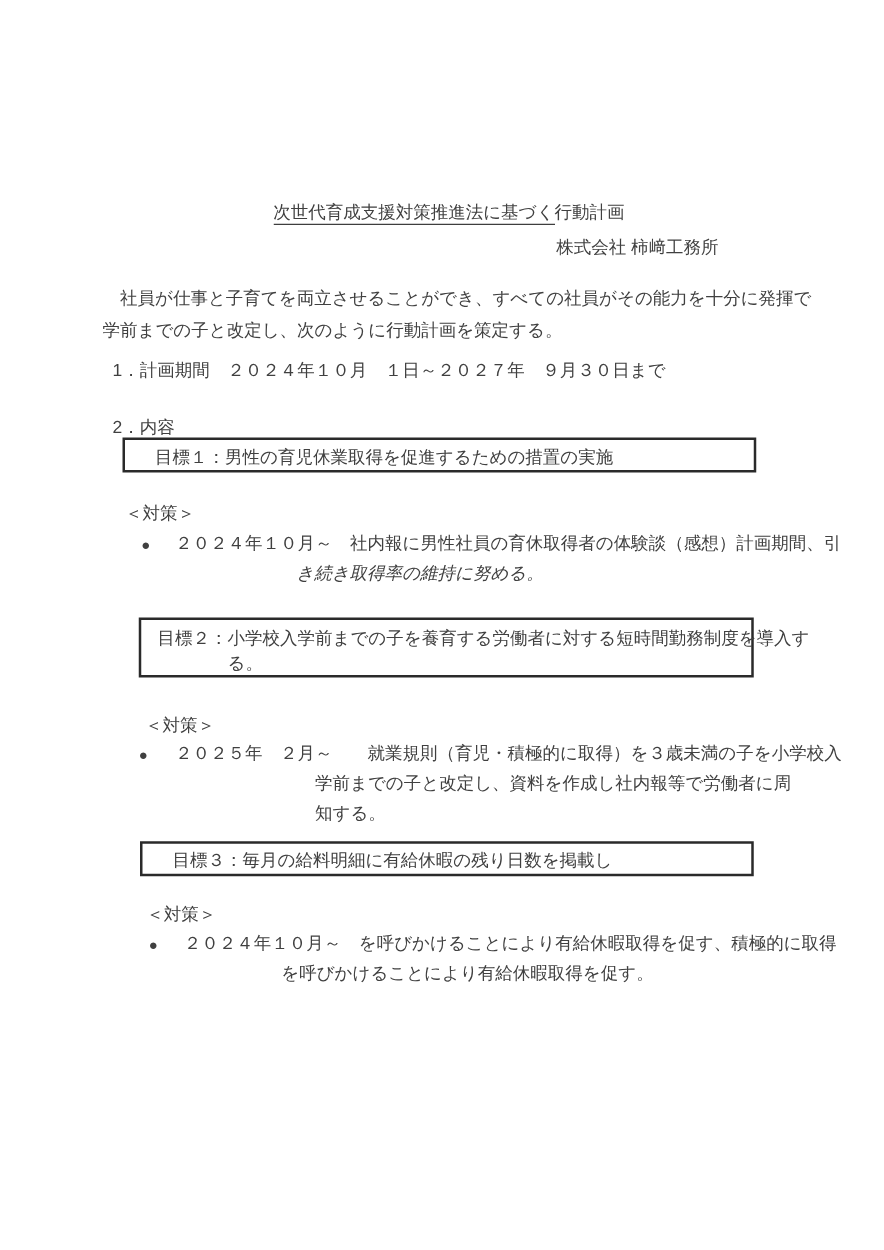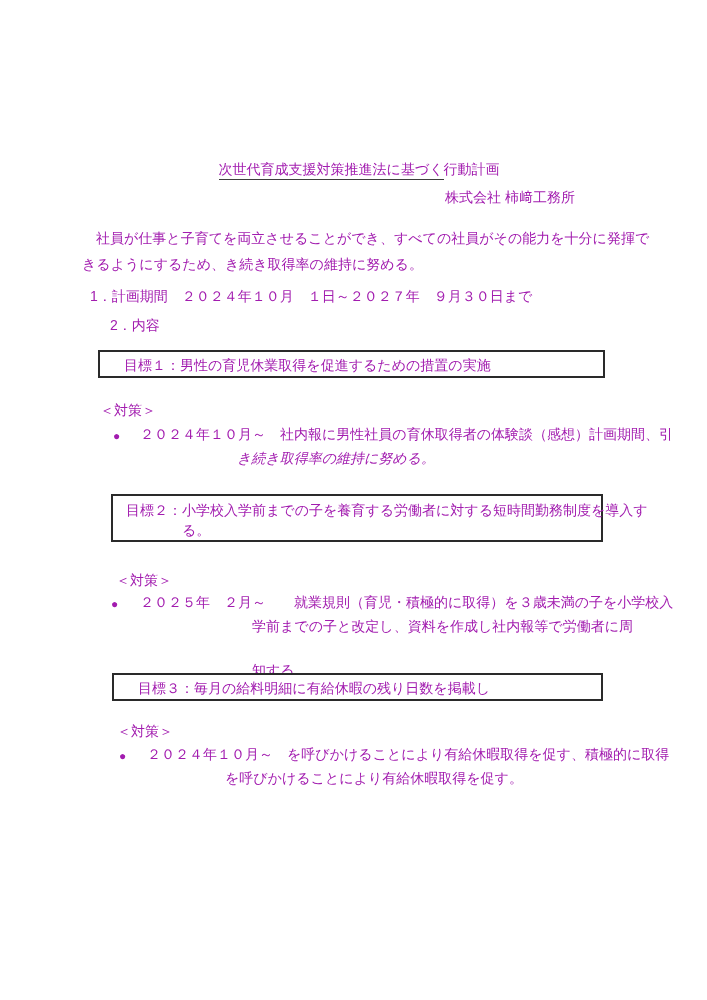--- a/index.html
+++ b/index.html
@@ -1,21 +1,21 @@
 <!DOCTYPE html>
 <html><head>
 <meta charset="utf-8">
 <style>
   html,body { margin:0; padding:0; background:#ffffff; }
   .page {
     position:relative;
     width:682px; height:1000px;
     background:#ffffff;
     font-family:"Liberation Sans", sans-serif;
-    color:#a21caf;
+    color:#404040;
     font-size:14px;
     overflow:hidden;
   }
   .abs { position:absolute; white-space:pre; line-height:18px; }
   .title-underlined { border-bottom:1.5px solid #3e3e3e; padding-bottom:2px; }
   .goalbox {
     position:absolute;
     border:2px solid #2a2a2a;
     box-sizing:border-box;
     background:#ffffff;
@@ -28,45 +28,45 @@
 
 <div class="page">
 
   <div class="abs" style="left:203px; top:142px;">
     <span class="title-underlined">次世代育成支援対策推進法に基づく</span><span>行動計画</span>
   </div>
 
   <div class="abs" style="left:445px; top:188px;">株式会社 柿﨑工務所</div>
 
   <div class="abs" style="left:82px; top:229px;">　社員が仕事と子育てを両立させることができ、すべての社員がその能力を十分に発揮で</div>
-  <div class="abs" style="left:82px; top:255px;">きるようにするため、き続き取得率の維持に努める。</div>
+  <div class="abs" style="left:82px; top:255px;">学前までの子と改定し、次のように行動計画を策定する。</div>
 
   <div class="abs" style="left:90px; top:287px;">1．計画期間　２０２４年１０月　１日～２０２７年　９月３０日まで</div>
 
-  <div class="abs" style="left:90px; top:316px;margin-left:20px;">2．内容</div>
+  <div class="abs" style="left:90px; top:332px;">2．内容</div>
 
   <div class="goalbox" style="left:98px; top:350px; width:507px; height:28px;">
     <div class="bl" style="padding:3px 0 0 24px;">目標１：男性の育児休業取得を促進するための措置の実施</div>
   </div>
 
   <div class="abs" style="left:100px; top:401px;">＜対策＞</div>
   <span class="abs bullet" style="left:113px; top:427px;">●</span>
   <div class="abs" style="left:140px; top:425px;">２０２４年１０月～　社内報に男性社員の育休取得者の体験談（感想）計画期間、引</div>
   <div class="abs" style="left:237px; top:449px;font-style:italic;">き続き取得率の維持に努める。</div>
 
   <div class="goalbox" style="left:111px; top:494px; width:492px; height:48px;">
     <div class="bl" style="padding:4px 0 0 13px;">目標２：小学校入学前までの子を養育する労働者に対する短時間勤務制度を導入す</div>
     <div class="bl" style="padding:0 0 0 69px;">る。</div>
   </div>
 
   <div class="abs" style="left:116px; top:571px;">＜対策＞</div>
   <span class="abs bullet" style="left:111px; top:595px;">●</span>
   <div class="abs" style="left:140px; top:593px;">２０２５年　２月～　　就業規則（育児・積極的に取得）を３歳未満の子を小学校入</div>
   <div class="abs" style="left:252px; top:617px;">学前までの子と改定し、資料を作成し社内報等で労働者に周</div>
-  <div class="abs" style="left:252px; top:641px;margin-top:20px;">知する。</div>
+  <div class="abs" style="left:252px; top:641px;">知する。</div>
 
   <div class="goalbox" style="left:112px; top:673px; width:491px; height:28px;">
     <div class="bl" style="padding:3px 0 0 24px;">目標３：毎月の給料明細に有給休暇の残り日数を掲載し</div>
   </div>
 
   <div class="abs" style="left:117px; top:722px;">＜対策＞</div>
   <span class="abs bullet" style="left:119px; top:747px;">●</span>
   <div class="abs" style="left:147px; top:745px;">２０２４年１０月～　を呼びかけることにより有給休暇取得を促す、積極的に取得</div>
   <div class="abs" style="left:225px; top:769px;">を呼びかけることにより有給休暇取得を促す。</div>
 

